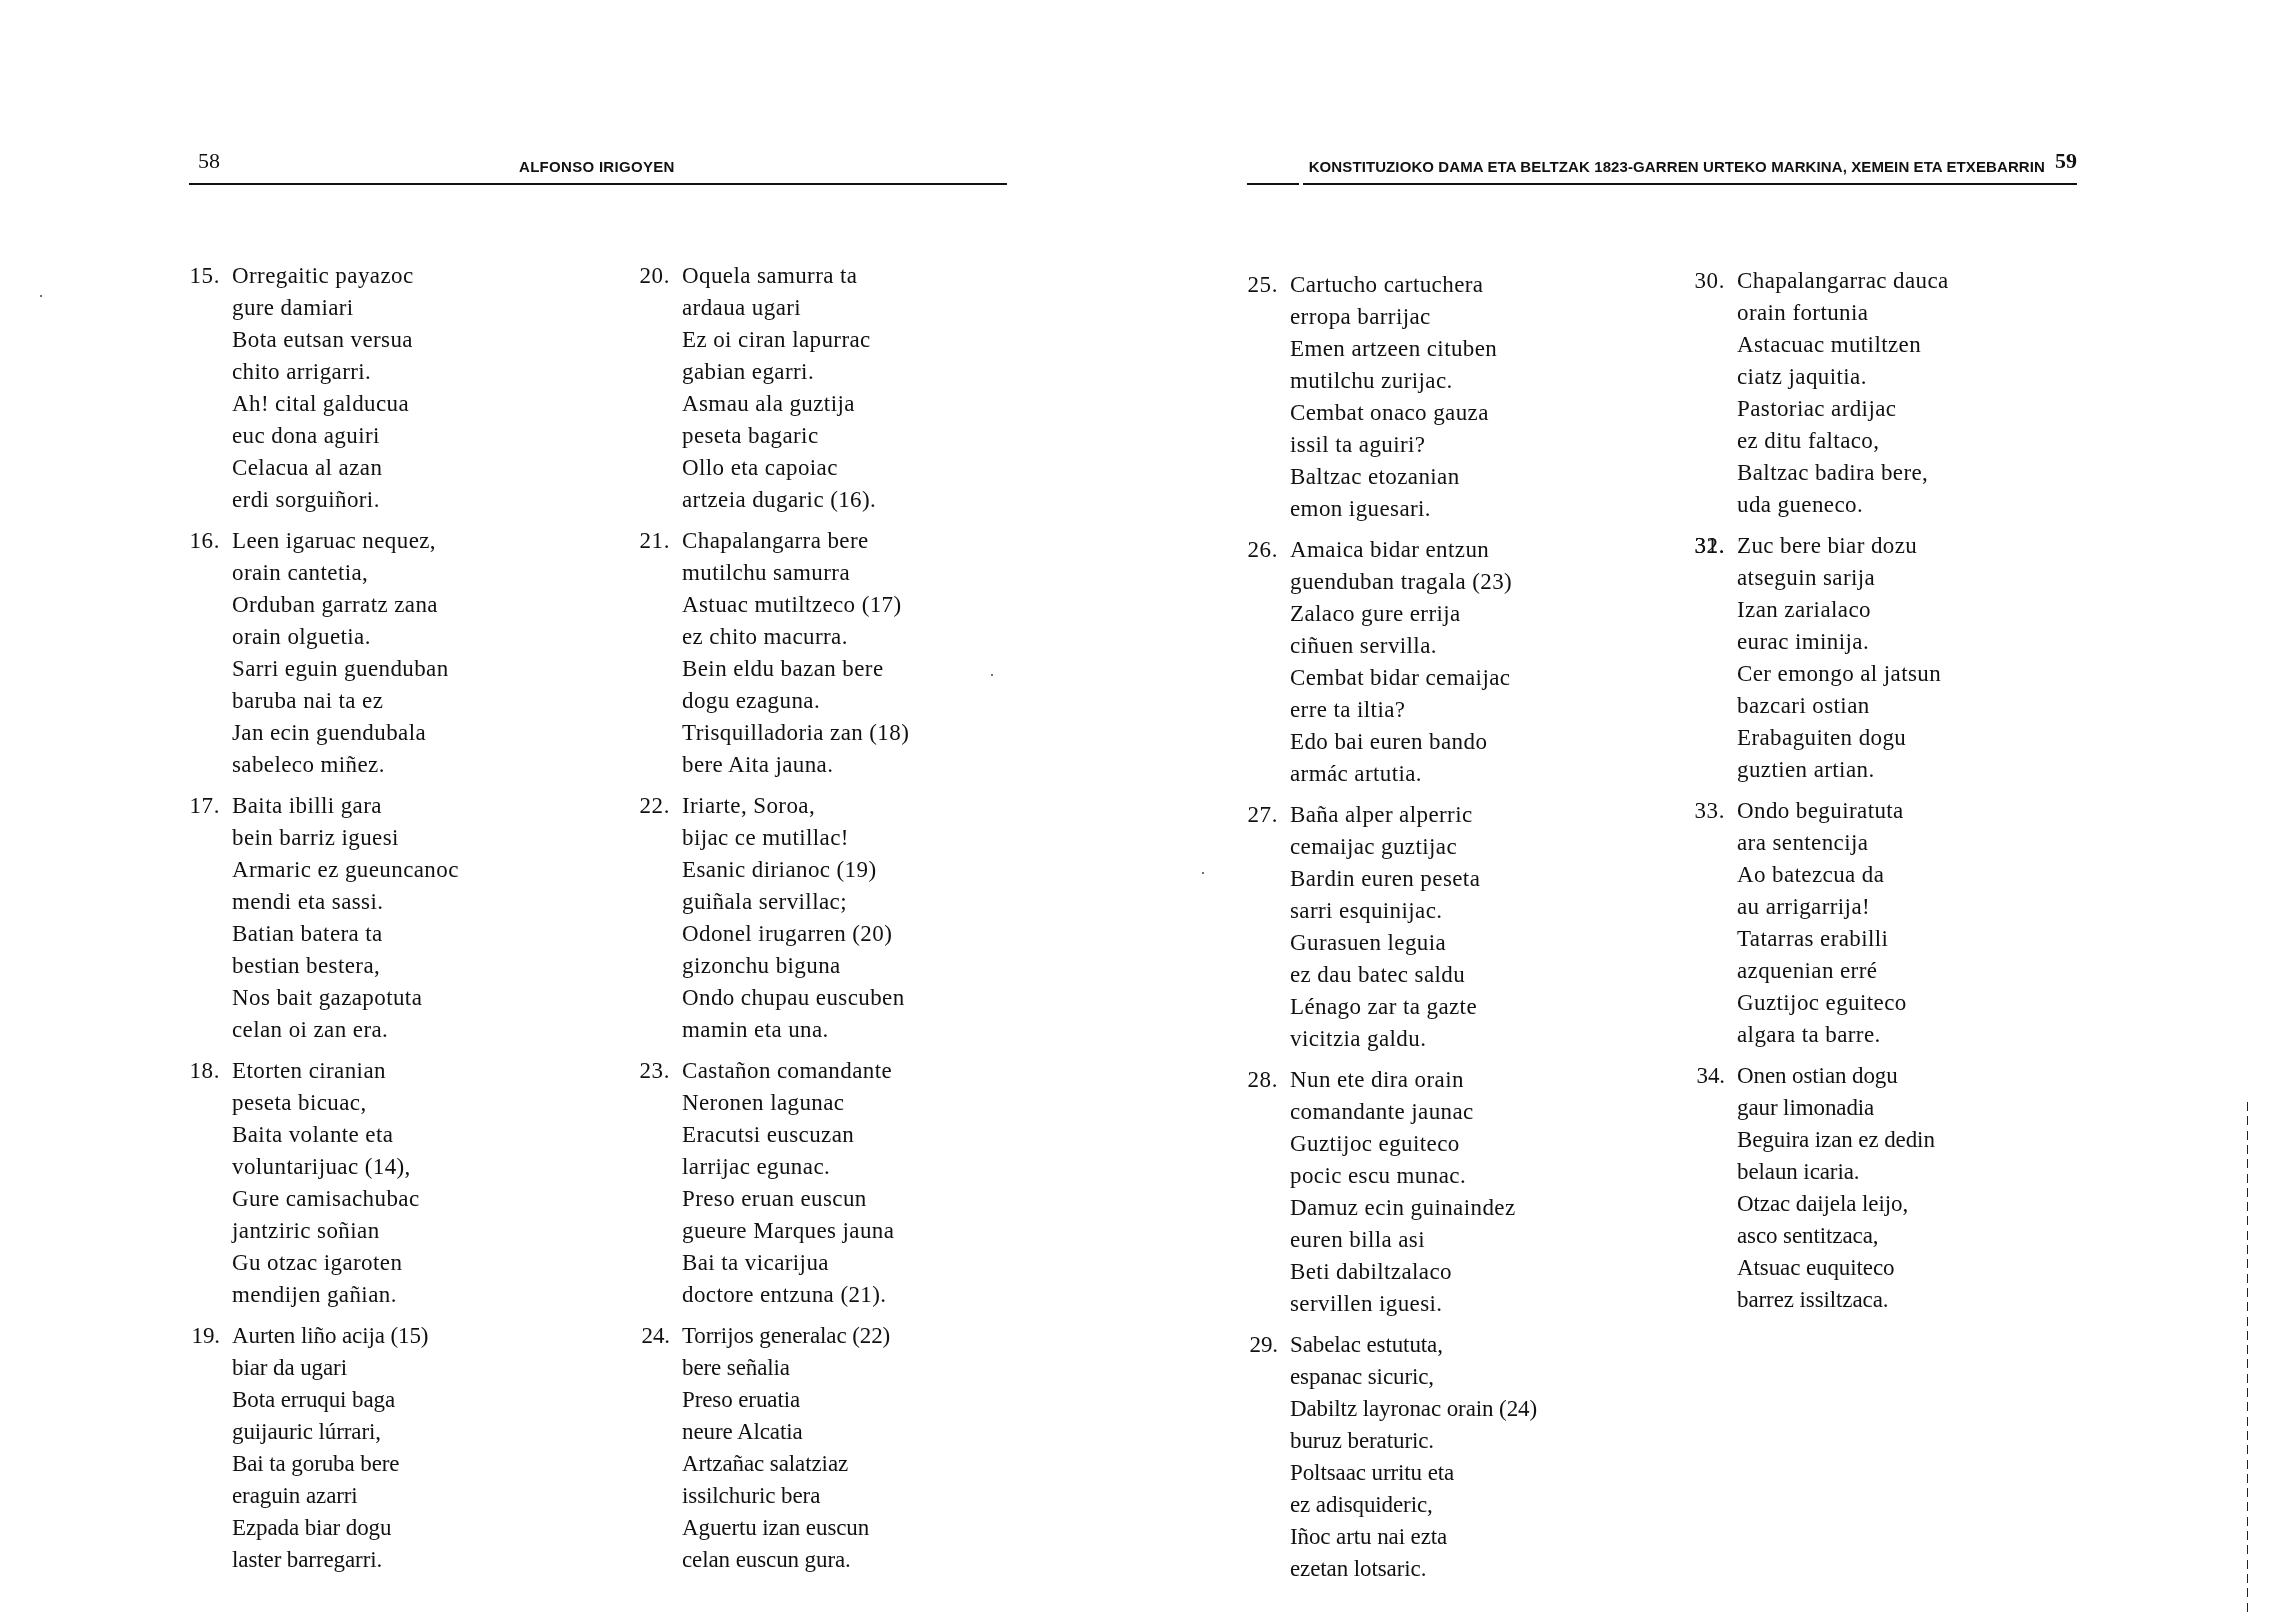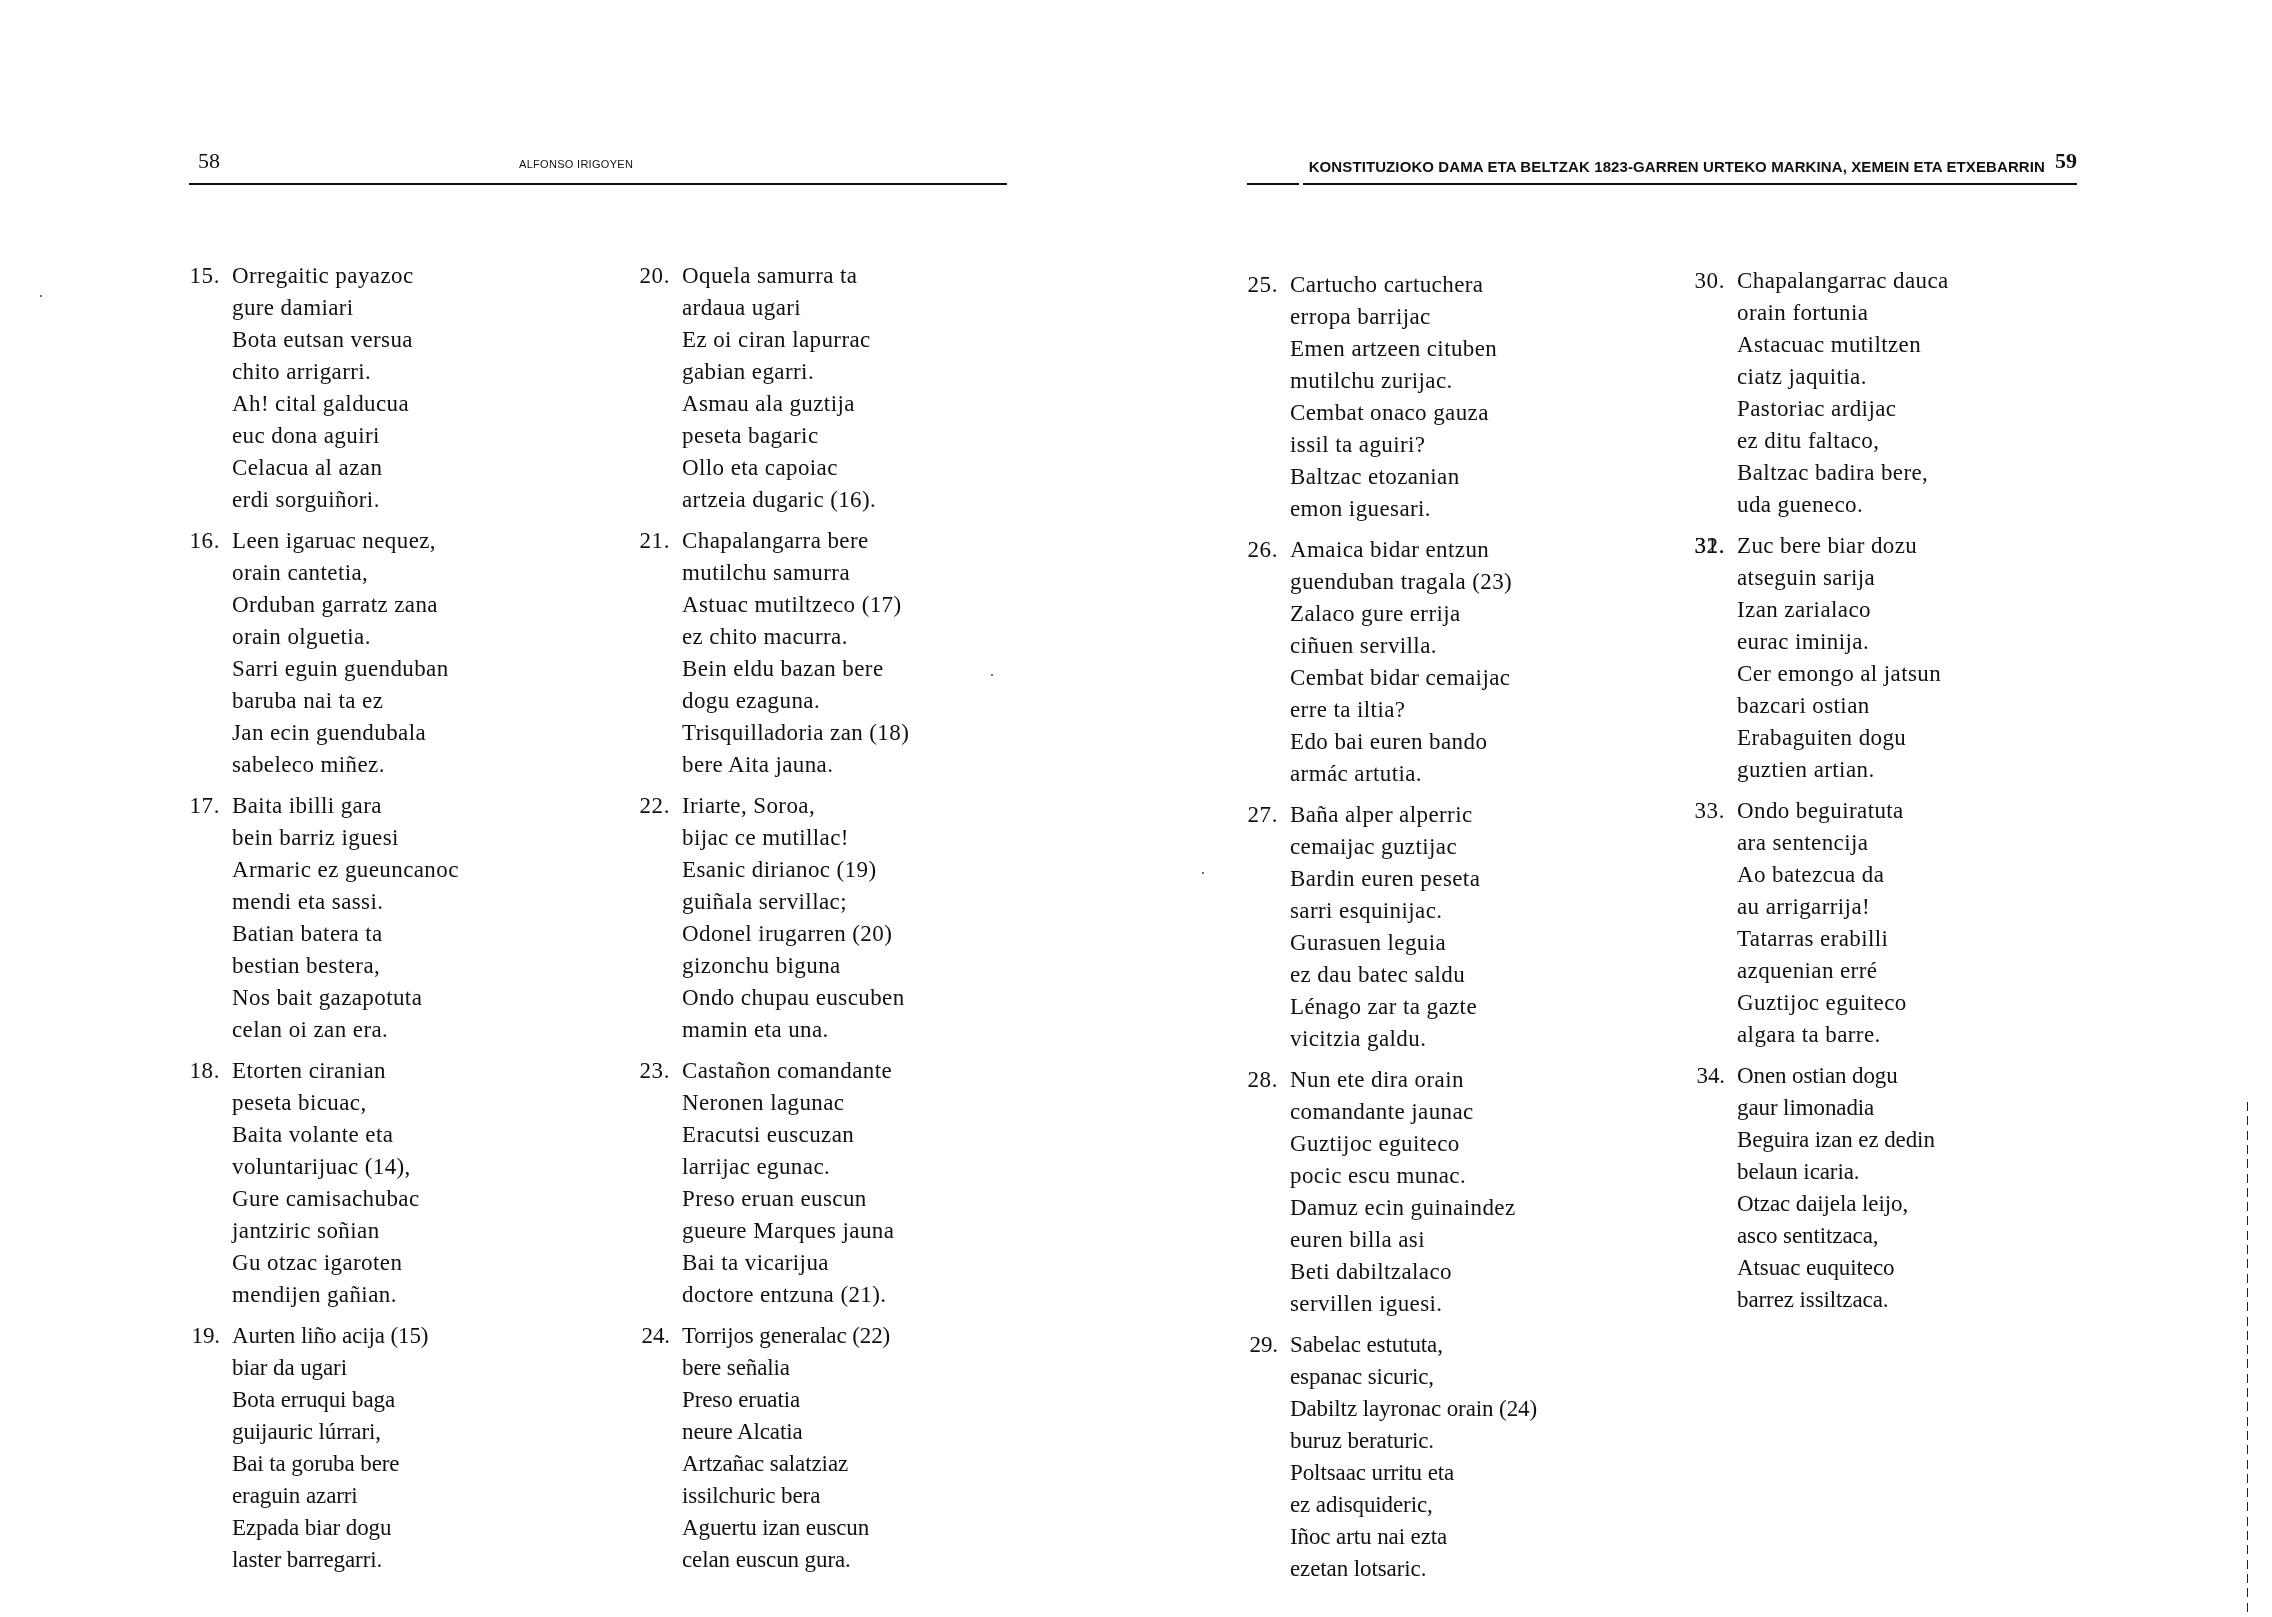--- a/index.html
+++ b/index.html
@@ -17,21 +17,21 @@
 
   .page-number {
     position: absolute; top: 0; font-size: 22px; line-height: 26px;
     font-family: "Liberation Serif", serif;
   }
   .page.left .page-number { left: 9px; }
   .page.right .page-number { right: 0; font-weight: bold; }
 
   .head-title {
     position: absolute; top: 10.4px; font-family: "Liberation Sans", "DejaVu Sans", sans-serif;
-    font-size: 11px; letter-spacing: 0.3px; text-transform: uppercase; white-space: nowrap;
+    font-size: 15px; letter-spacing: 0.3px; text-transform: uppercase; white-space: nowrap; font-weight: bold;
   }
   .page.left .head-title { left: 330px; }
   .page.right .head-title { right: 32px; font-weight: bold; font-size: 15px; letter-spacing: 0.1px; }
 
   .rule { position: absolute; top: 183px; height: 1.9px; background: #111; }
   .page.left .rule { left: 189px; width: 818px; }
   .page.right .rule.a { left: 111px; width: 52px; }
   .page.right .rule.b { left: 167px; width: 774px; }
 
   .column { position: absolute; margin-top: 20px; }

